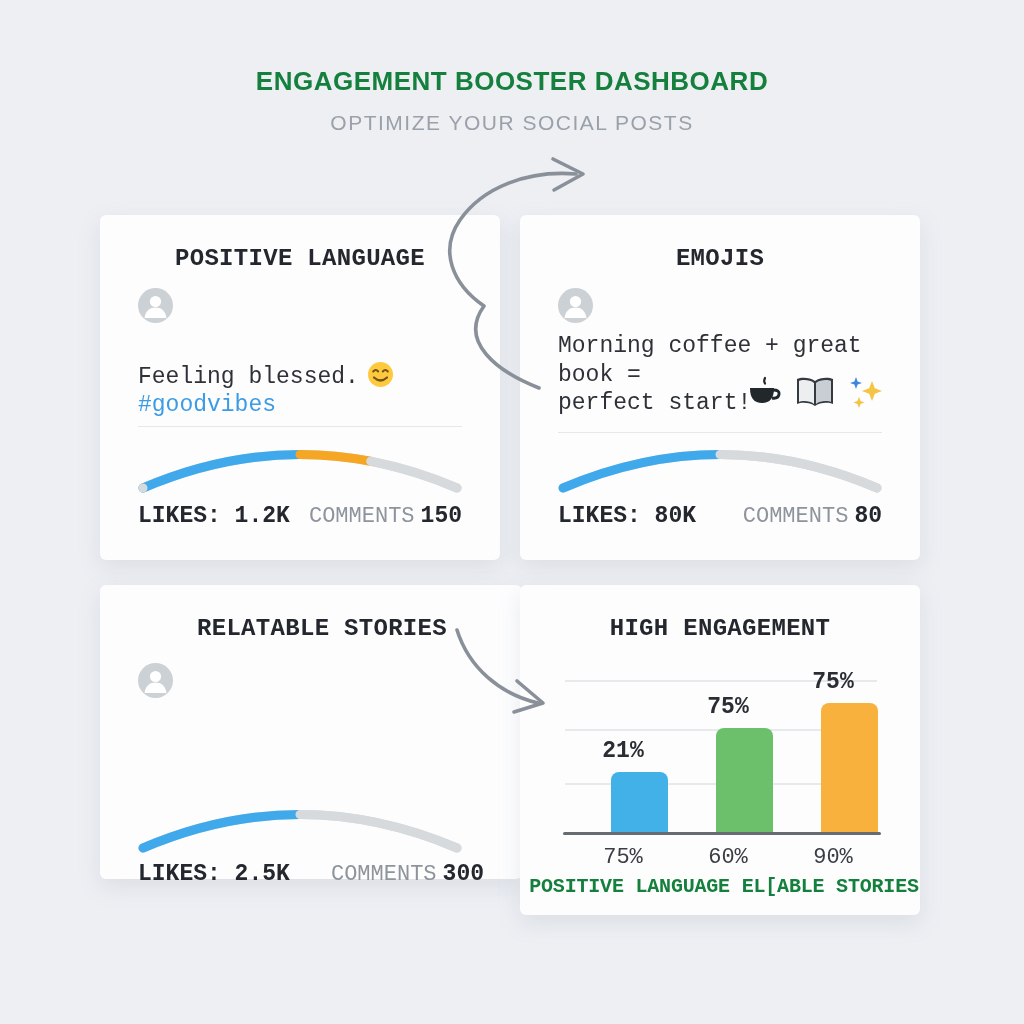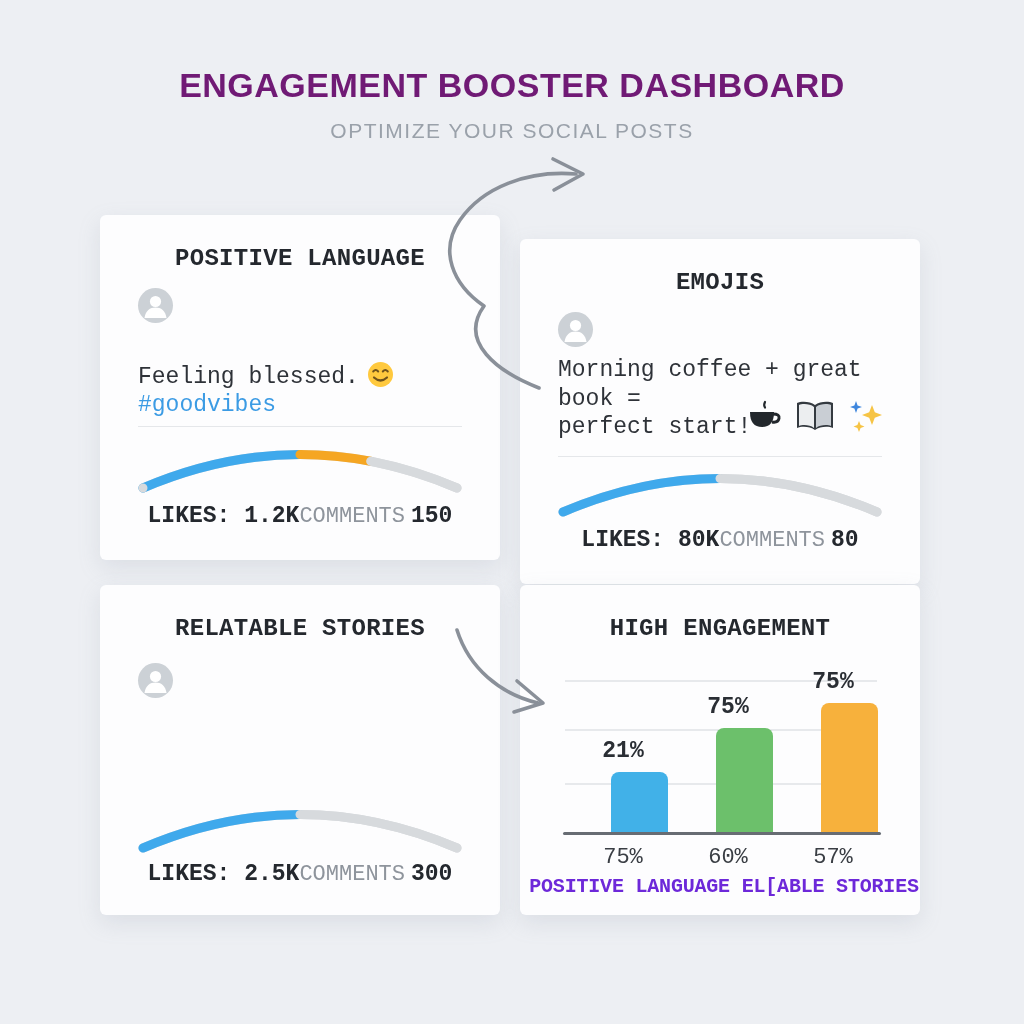--- a/index.html
+++ b/index.html
@@ -5,34 +5,34 @@
   html,body{margin:0;padding:0;}
   body{
     width:1024px;height:1024px;position:relative;overflow:hidden;
     background:#edeff3;
     font-family:"Liberation Sans", sans-serif;
     color:#25282e;
   }
   
   .header{position:absolute;left:0;top:66px;width:1024px;text-align:center;}
   .header h1{
-    margin:0;font-size:34px;font-weight:700;letter-spacing:.5px;color:#701a75;
+    margin:0;font-size:26px;font-weight:700;letter-spacing:.5px;color:#15803d;
   }
   .header .subtitle{
     margin-top:14px;font-size:21px;font-weight:400;letter-spacing:1.5px;color:#9aa1aa;
   }
   
   .card{
     position:absolute;width:400px;background:#fdfdfe;border-radius:6px;
     box-shadow:0 8px 22px rgba(140,150,165,.18);
     font-family:Liberation Mono, monospace;
   }
   .c1{left:100px;top:215px;height:345px;}
-  .c2{left:520px;top:215px;height:345px;margin-top:24px;}
-  .c3{left:100px;top:585px;height:330px;}
+  .c2{left:520px;top:215px;height:345px;}
+  .c3{left:100px;top:585px;height:294px;padding-left:22px;}
   .c4{left:520px;top:585px;height:330px;}
   .card h2{
     margin:0;padding-top:30px;text-align:center;
     font-size:24px;font-weight:700;letter-spacing:.3px;color:#24282e;
   }
   .avatar{
     position:absolute;left:38px;width:35px;height:35px;border-radius:50%;
     background:#ccd1d6;overflow:hidden;
   }
   .c1 .avatar,.c2 .avatar{top:73px;}
@@ -52,21 +52,21 @@
     position:absolute;left:38px;right:38px;height:1px;background:#e5e7ea;
   }
   .c1 .divider{top:211px;}
   .c2 .divider{top:217px;}
   .gauge{position:absolute;left:30px;top:222px;width:340px;height:62px;}
   .c3 .gauge{top:212px;}
   .gauge path{fill:none;stroke-width:9;stroke-linecap:round;}
   .gauge .gauge-base{stroke:#d7dadd;}
   .stats{
     position:absolute;left:38px;right:38px;display:flex;
-    justify-content:center;align-items:baseline;
+    justify-content:space-between;align-items:baseline;
   }
   .c1 .stats,.c2 .stats{top:288px;}
   .c3 .stats{top:276px;}
   .likes{font-size:23px;font-weight:700;color:#24282e;}
   .comments .c-label{font-size:22px;color:#8e949c;}
   .comments .c-value{font-size:23px;font-weight:700;color:#24282e;margin-left:6px;}
   
   .chart{position:absolute;left:45px;top:90px;width:312px;height:158px;}
   .gridline{position:absolute;left:0;right:0;height:2px;background:#e7e9ec;}
   .axis{position:absolute;left:-2px;right:-4px;bottom:-2px;height:3px;background:#676c73;border-radius:2px;}
@@ -76,21 +76,21 @@
   .bar-label{
     position:absolute;width:90px;text-align:center;
     font-size:23px;font-weight:700;color:#2a2e34;
   }
   .cat-label{
     position:absolute;top:170px;width:90px;text-align:center;
     font-size:22px;font-weight:400;color:#3a3e44;
   }
   .chart-caption{
     position:absolute;left:8px;right:0;top:290px;text-align:center;white-space:nowrap;
-    font-size:20px;font-weight:700;letter-spacing:-.2px;color:#6d28d9;
+    font-size:20px;font-weight:700;letter-spacing:-.2px;color:#15803d;
   }
   
   .arrows{position:absolute;left:0;top:0;width:1024px;height:1024px;pointer-events:none;z-index:6;}
   .arrows path{fill:none;stroke:#8a9099;stroke-width:3.6;stroke-linecap:round;stroke-linejoin:round;}
 </style>
 </head>
 <body>
 
 <div class="header">
   <h1>ENGAGEMENT BOOSTER DASHBOARD</h1>
@@ -212,16 +212,16 @@
     <div class="bar-label" style="left:118px;bottom:113px">75%</div>
     <div class="bar" style="left: 151px; height: 105px; width: 57px; background: rgb(108, 192, 107);"></div>
 
     <div class="bar-label" style="left:223px;bottom:138px">75%</div>
     <div class="bar" style="left: 256px; height: 130px; width: 57px; background: rgb(247, 177, 60);"></div>
 
     <div class="axis"></div>
 
     <div class="cat-label" style="left:13px">75%</div>
     <div class="cat-label" style="left:118px">60%</div>
-    <div class="cat-label" style="left:223px">57%</div>
+    <div class="cat-label" style="left:223px">90%</div>
   </div>
   <div class="chart-caption">POSITIVE LANGUAGE EL[ABLE STORIES</div>
 </section>
 
 </body></html>

